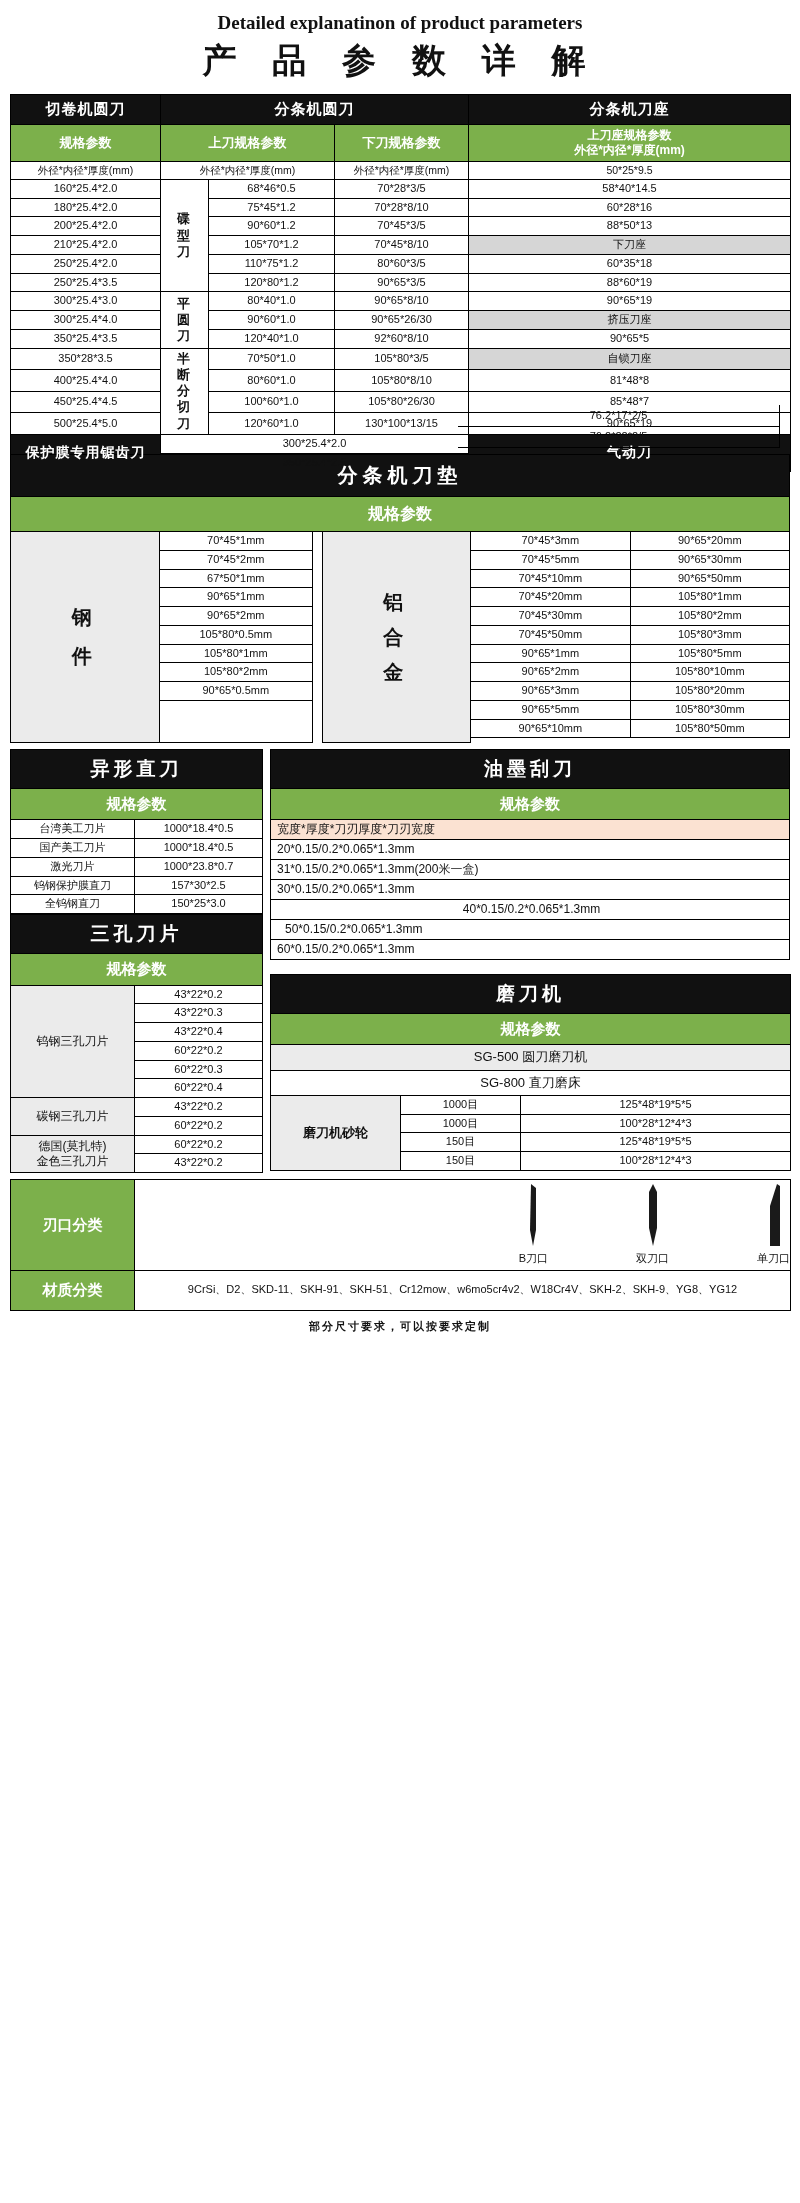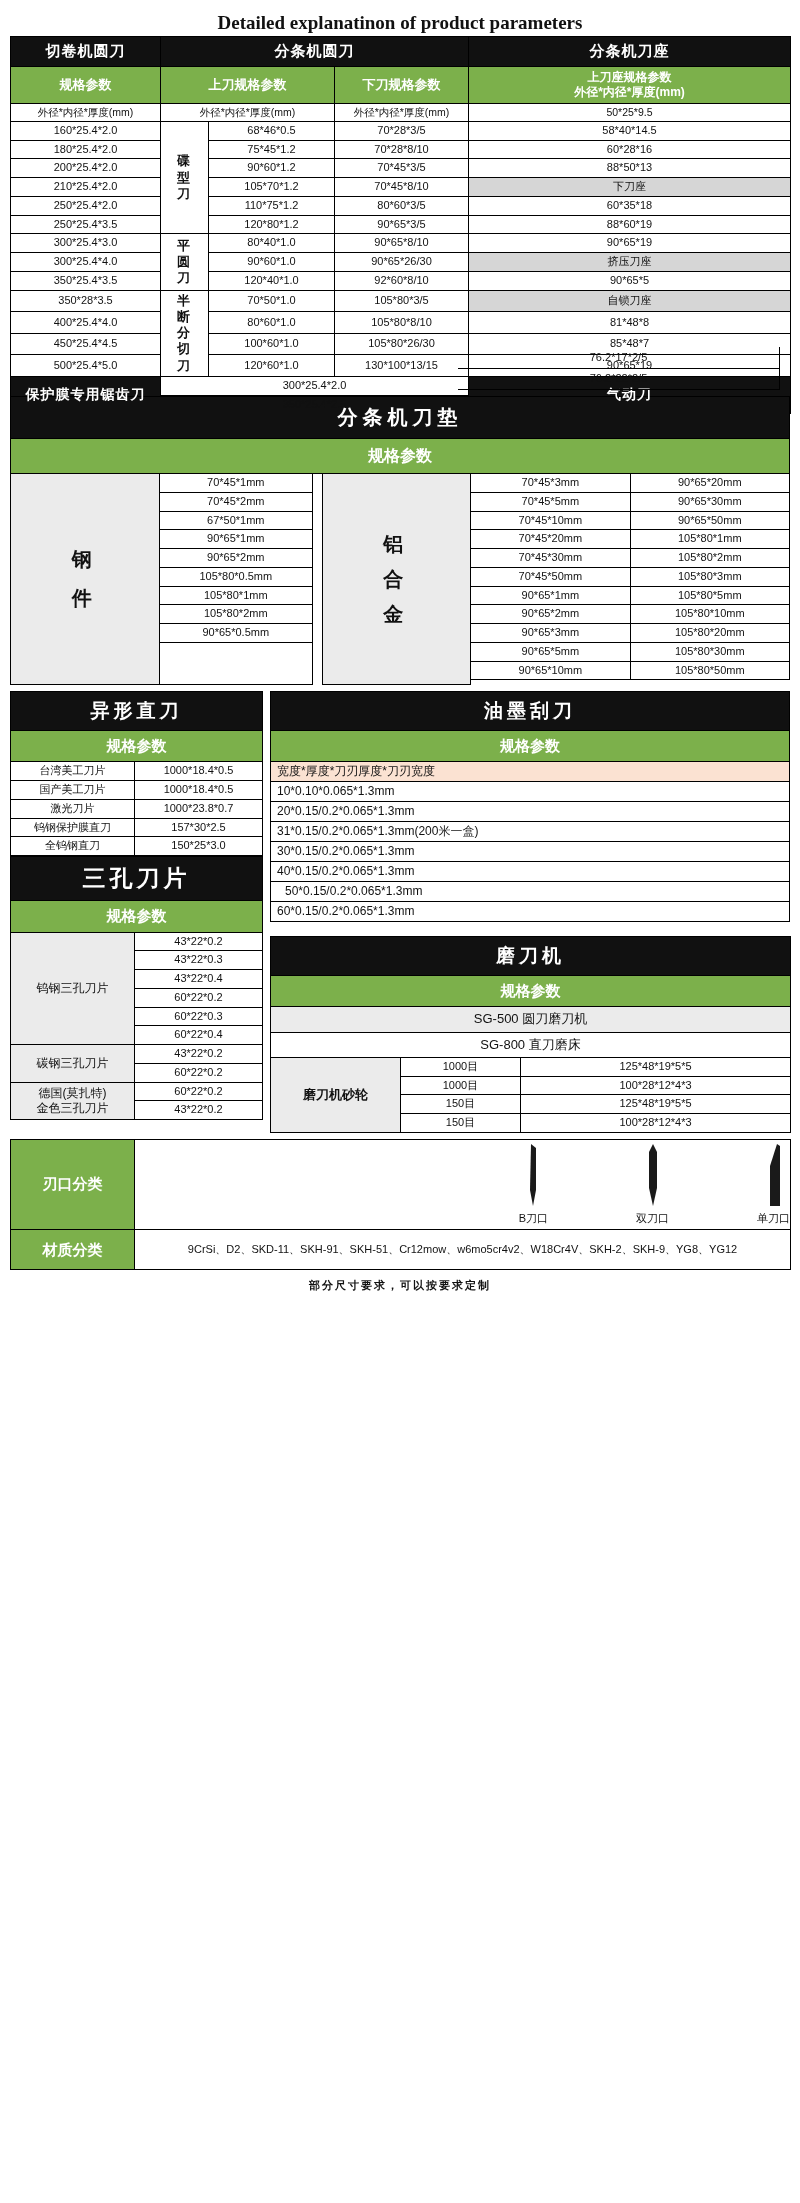--- a/index.html
+++ b/index.html
@@ -56,20 +56,21 @@
     text-align:center; font-weight:bold; font-size:11px;
     padding:8px 0; letter-spacing:2px;
   }
 </style>
 </head>
 <body>
 
 <div class="page">
 
   <div class="title-en">Detailed explanatinon of product parameters</div>
+  <div class="title-cn">产 品 参 数 详 解</div>
 
   <table>
     <colgroup>
       <col style="width:150px">
       <col style="width:48px">
       <col style="width:126px">
       <col style="width:134px">
       <col style="width:322px">
     </colgroup>
     <tbody>
@@ -342,21 +343,21 @@
       </tbody>
         </table>
 
       <table>
         <colgroup>
             <col style="width:124px">
             <col style="width:128px">
           </colgroup>
         <tbody>
             <tr>
-              <td class="blk" colspan="2" style="font-size:23px;letter-spacing:4px;padding:7px 0">三孔刀片</td>
+              <td class="blk" colspan="2" style="font-size:19px;letter-spacing:4px;padding:7px 0">三孔刀片</td>
             </tr>
         <tr>
               <td class="grn" colspan="2" style="font-size:15px;padding:6px 0">规格参数</td>
             </tr>
         <tr>
           <td class="lgray" rowspan="6" style="font-size:12px">钨钢三孔刀片</td>
           <td>43*22*0.2</td>
         </tr>
         <tr>
               <td>43*22*0.3</td>
@@ -402,33 +403,30 @@
             <tr>
               <td class="blk" style="font-size:19px;letter-spacing:4px;padding:7px 0">油墨刮刀</td>
             </tr>
         <tr>
               <td class="grn" style="font-size:15px;padding:6px 0">规格参数</td>
             </tr>
         <tr>
               <td class="peach" style="text-align:left;padding-left:6px;font-size:12px">宽度*厚度*刀刃厚度*刀刃宽度</td>
             </tr>
         <tr>
-              <td style="text-align:left;padding-left:6px;font-size:12px">10*0.10*0.065*1.3mm</td>
-            </tr>
-        <tr>
               <td style="text-align:left;padding-left:6px;font-size:12px">20*0.15/0.2*0.065*1.3mm</td>
             </tr>
         <tr>
               <td style="text-align:left;padding-left:6px;font-size:12px">31*0.15/0.2*0.065*1.3mm(200米一盒)</td>
             </tr>
         <tr>
               <td style="text-align:left;padding-left:6px;font-size:12px">30*0.15/0.2*0.065*1.3mm</td>
             </tr>
         <tr>
-              <td style="text-align:left;padding-left:6px;font-size:12px">40*0.15/0.2*0.065*1.3mm</td>
+              <td style="text-align:center;padding-left:6px;font-size:12px">40*0.15/0.2*0.065*1.3mm</td>
             </tr>
         <tr>
               <td style="text-align:left;padding-left:14px;font-size:12px">50*0.15/0.2*0.065*1.3mm</td>
             </tr>
         <tr>
               <td style="text-align:left;padding-left:6px;font-size:12px">60*0.15/0.2*0.065*1.3mm</td>
             </tr>
         <tr>
               <td style="border:none;height:14px"></td>
             </tr>

